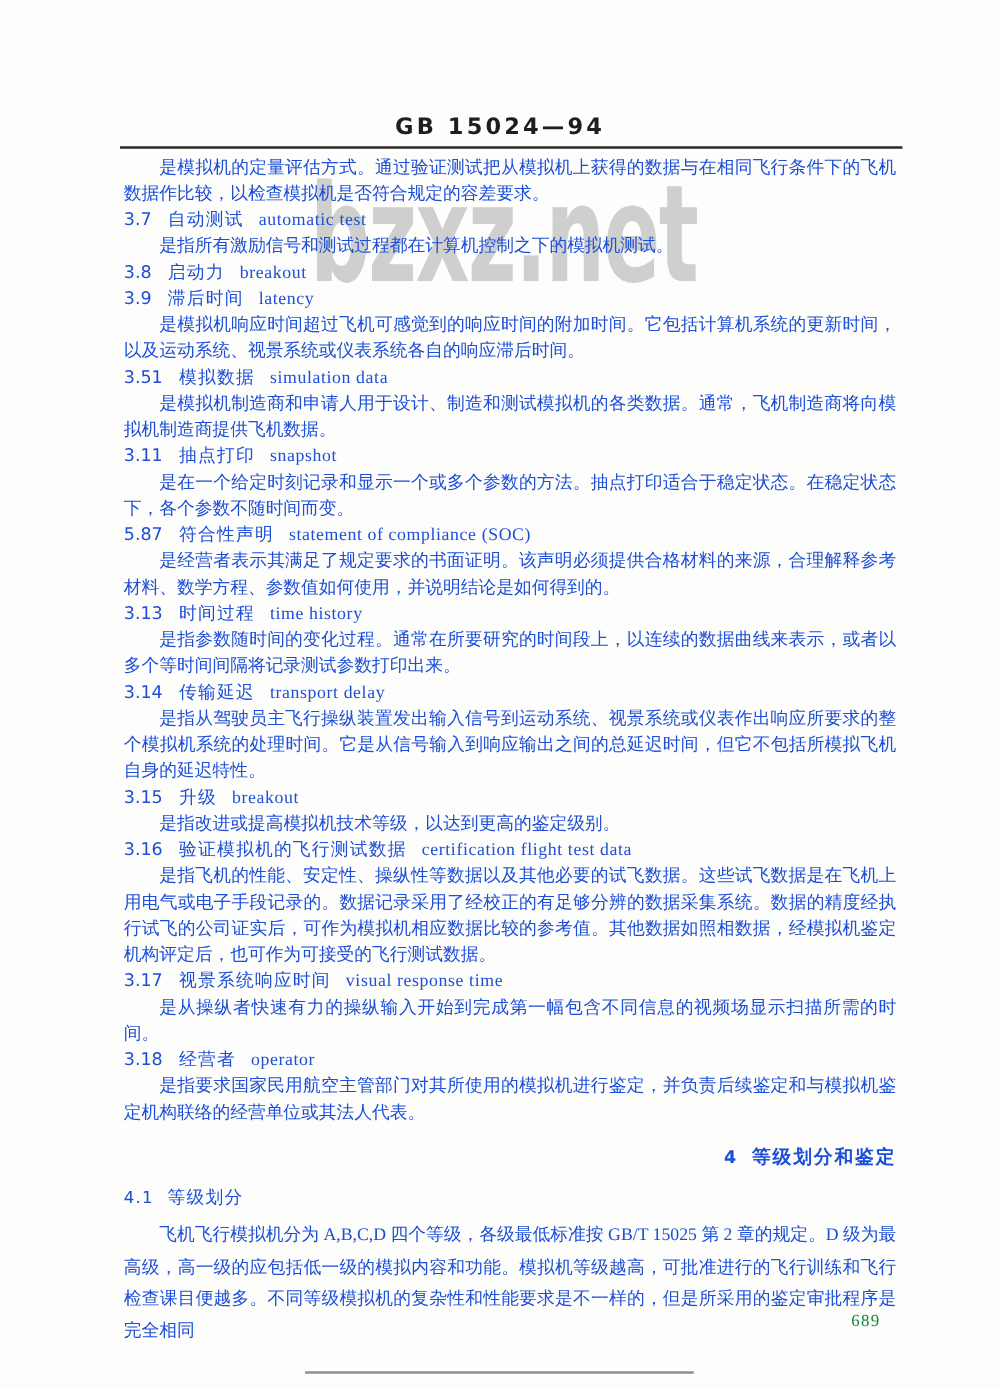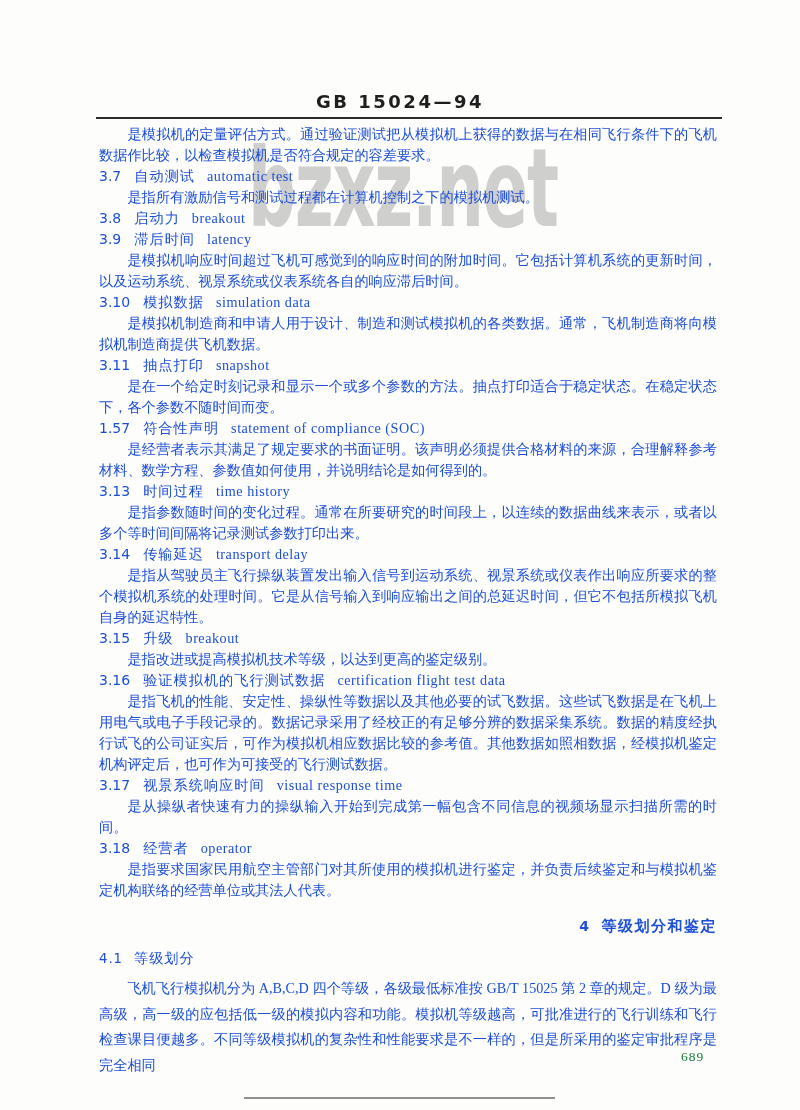--- a/index.html
+++ b/index.html
@@ -140,31 +140,31 @@
     <section class="term">
       <h3 class="term-head"><span class="num">3.8</span><span class="zh">启动力</span><span class="en">breakout</span></h3>
     </section>
 
     <section class="term">
       <h3 class="term-head"><span class="num">3.9</span><span class="zh">滞后时间</span><span class="en">latency</span></h3>
       <p class="def">是模拟机响应时间超过飞机可感觉到的响应时间的附加时间。它包括计算机系统的更新时间，以及运动系统、视景系统或仪表系统各自的响应滞后时间。</p>
     </section>
 
     <section class="term">
-      <h3 class="term-head"><span class="num">3.10</span><span class="zh">模拟数据</span><span class="en">simulation data</span></h3>
+      <h3 class="term-head"><span class="num">3.51</span><span class="zh">模拟数据</span><span class="en">simulation data</span></h3>
       <p class="def">是模拟机制造商和申请人用于设计、制造和测试模拟机的各类数据。通常，飞机制造商将向模拟机制造商提供飞机数据。</p>
     </section>
 
     <section class="term">
       <h3 class="term-head"><span class="num">3.11</span><span class="zh">抽点打印</span><span class="en">snapshot</span></h3>
       <p class="def">是在一个给定时刻记录和显示一个或多个参数的方法。抽点打印适合于稳定状态。在稳定状态下，各个参数不随时间而变。</p>
     </section>
 
     <section class="term">
-      <h3 class="term-head"><span class="num">1.57</span><span class="zh">符合性声明</span><span class="en">statement of compliance (SOC)</span></h3>
+      <h3 class="term-head"><span class="num">5.87</span><span class="zh">符合性声明</span><span class="en">statement of compliance (SOC)</span></h3>
       <p class="def">是经营者表示其满足了规定要求的书面证明。该声明必须提供合格材料的来源，合理解释参考材料、数学方程、参数值如何使用，并说明结论是如何得到的。</p>
     </section>
 
     <section class="term">
       <h3 class="term-head"><span class="num">3.13</span><span class="zh">时间过程</span><span class="en">time history</span></h3>
       <p class="def">是指参数随时间的变化过程。通常在所要研究的时间段上，以连续的数据曲线来表示，或者以多个等时间间隔将记录测试参数打印出来。</p>
     </section>
 
     <section class="term">
       <h3 class="term-head"><span class="num">3.14</span><span class="zh">传输延迟</span><span class="en">transport delay</span></h3>

